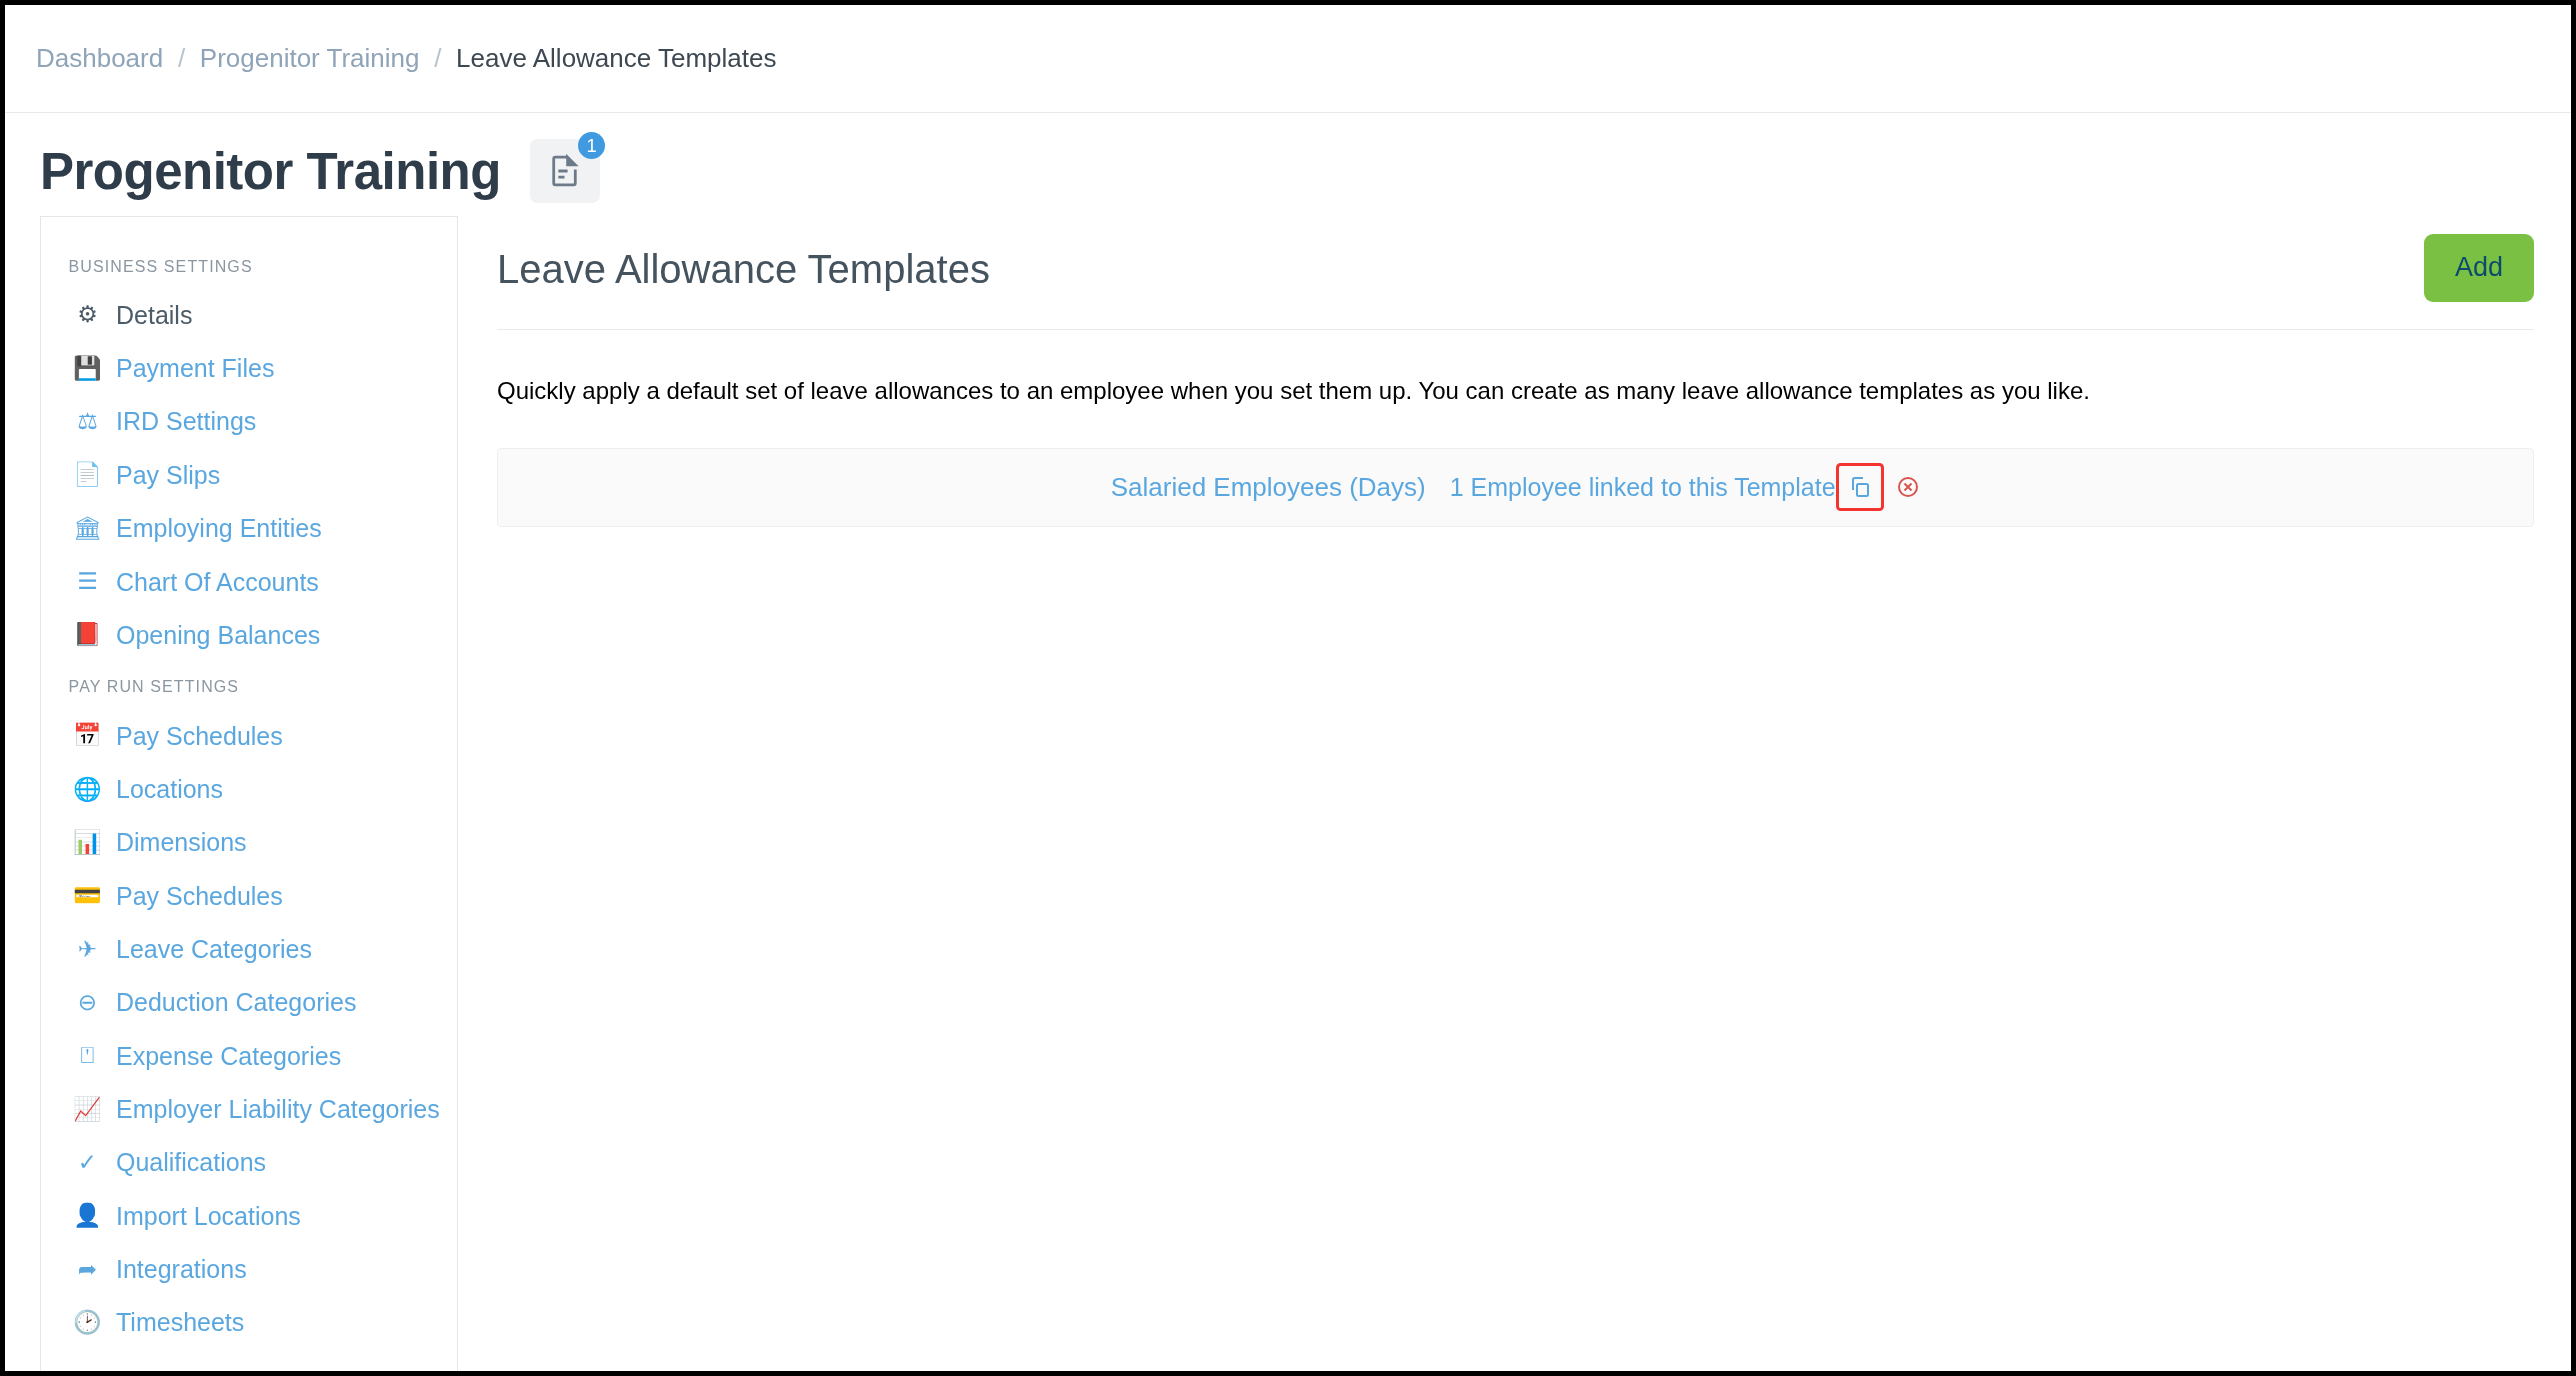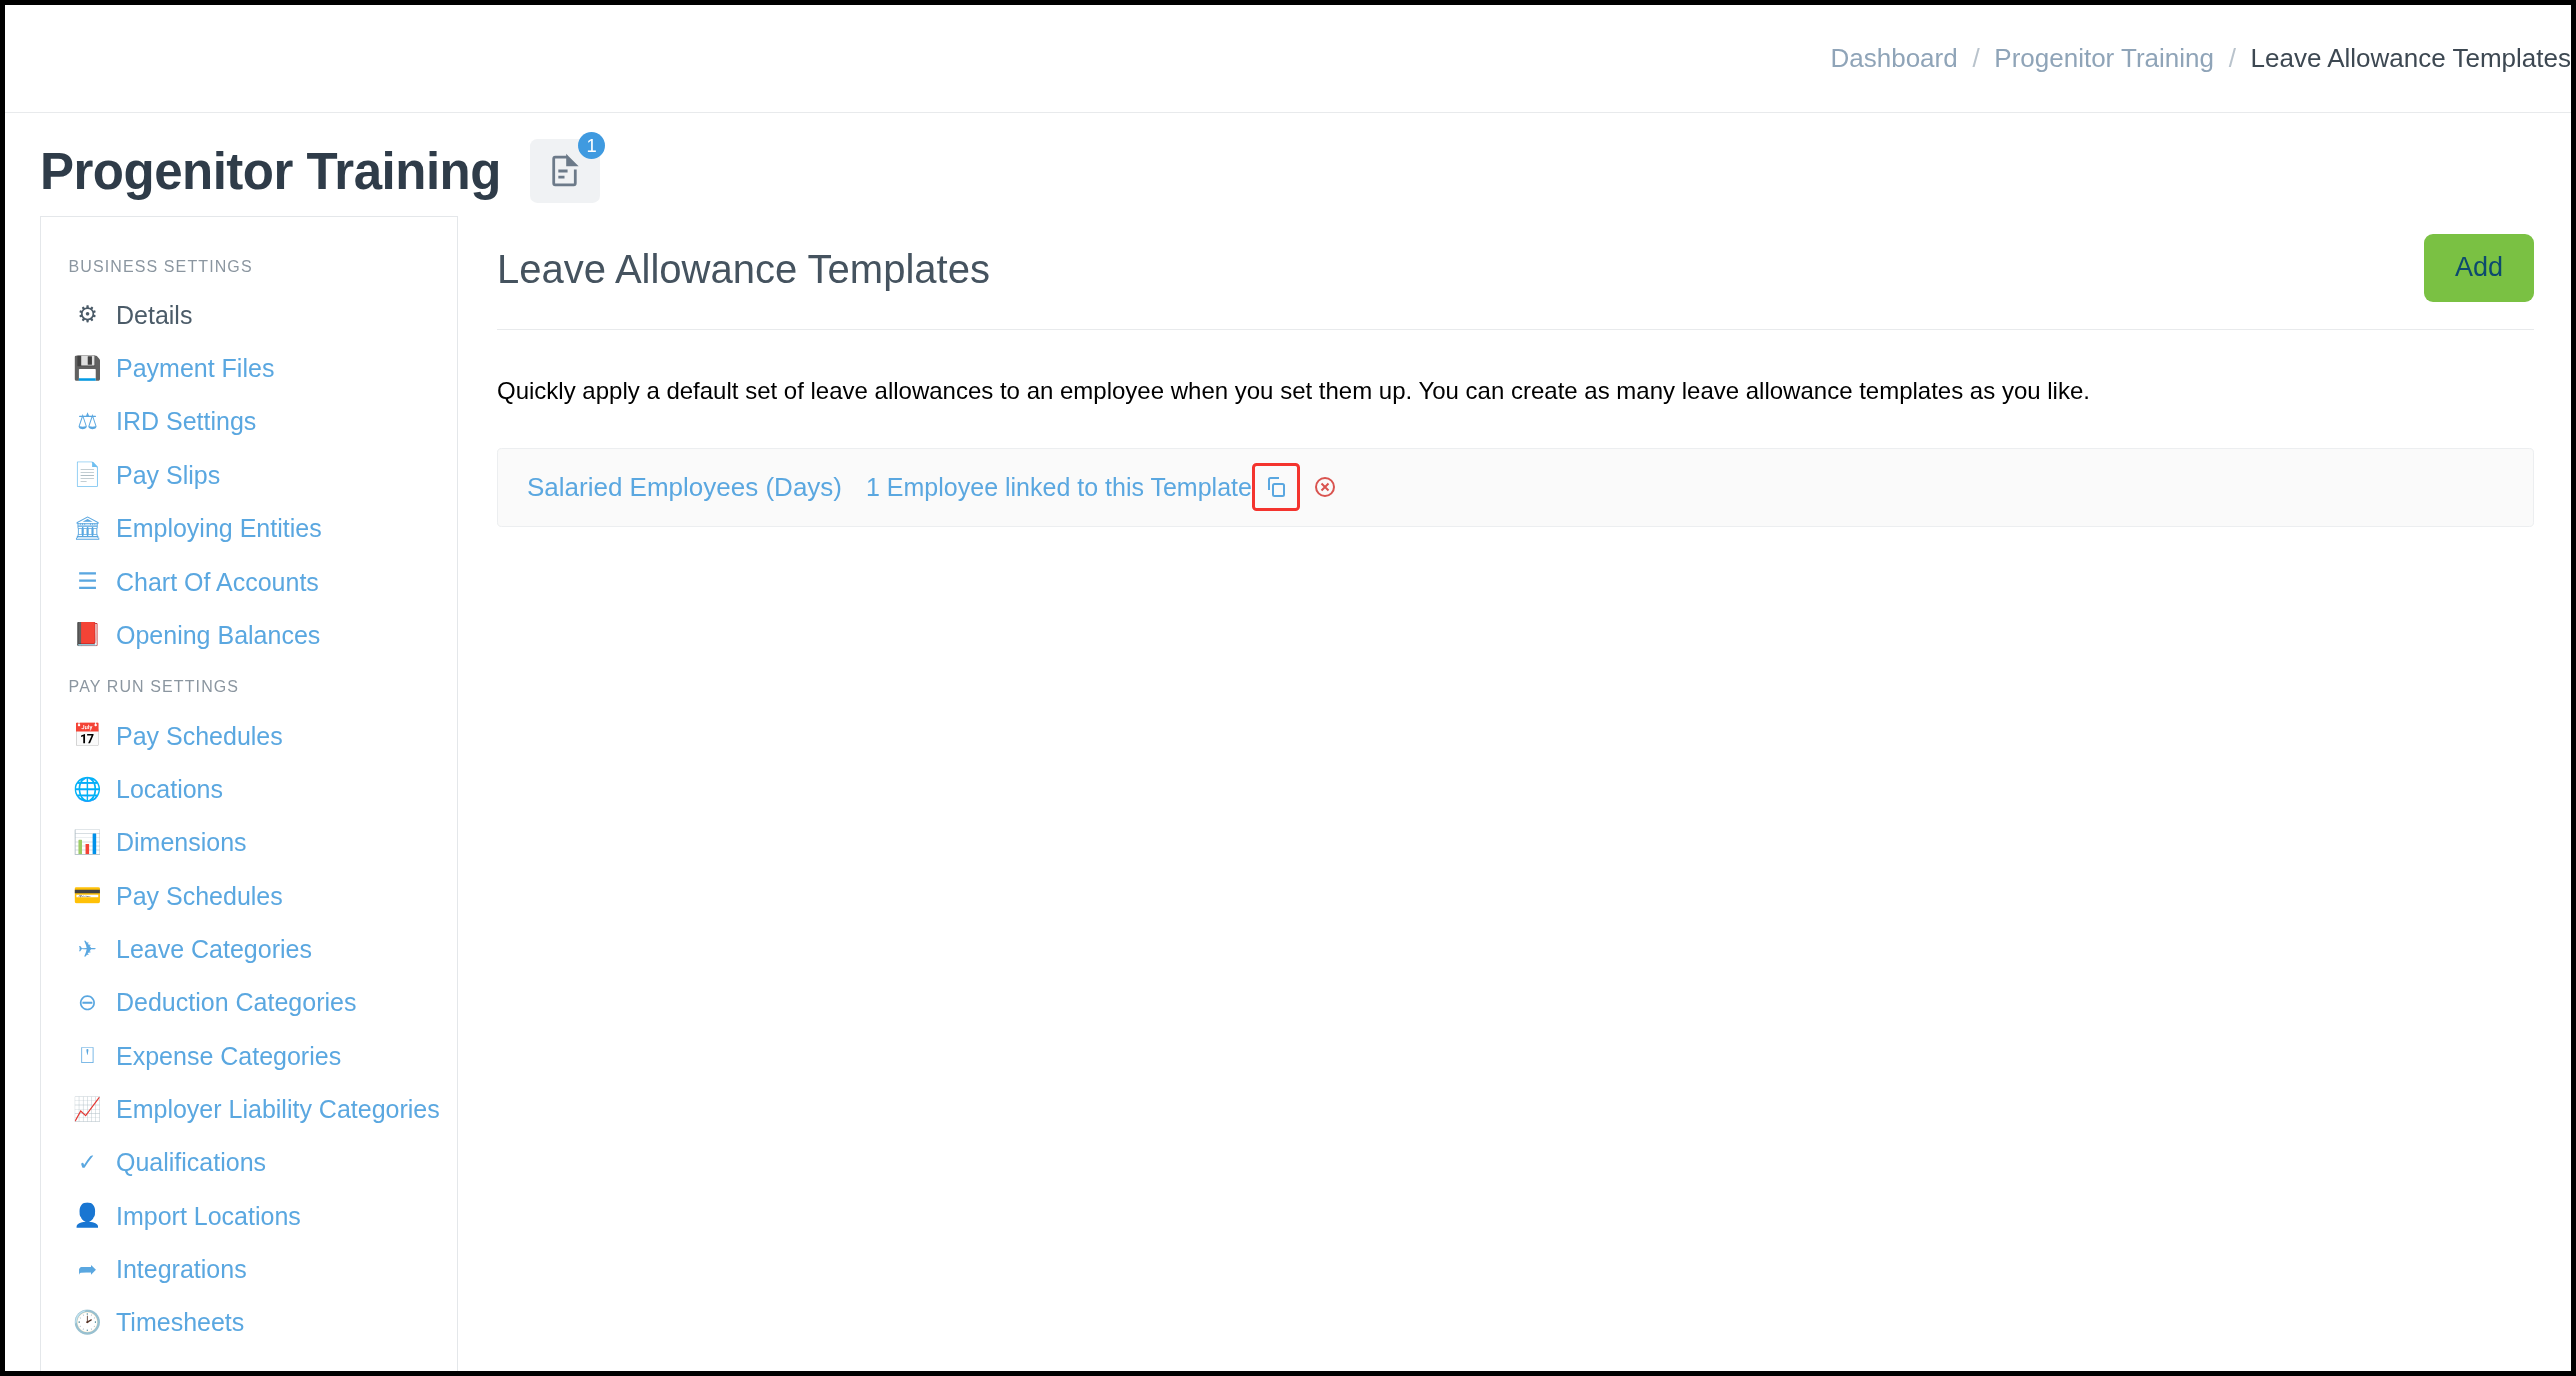--- a/index.html
+++ b/index.html
@@ -25,21 +25,20 @@
     overflow: hidden;
   }
   
   .breadcrumb-bar {
     height: 108px;
     border-bottom: 1.8px solid #e8eaec;
     display: flex;
     align-items: center;
     padding-left: 31px;
     font-size: 26px;
-    justify-content: flex-end;
   }
   .crumb-link {
     color: #8fa4b8;
     text-decoration: none;
     cursor: pointer;
   }
   .crumb-sep {
     color: #b9c3cc;
     margin: 0 14.7px;
   }
@@ -168,21 +167,21 @@
     line-height: 1.4;
   }
   .tpl-row {
     background: #fafafa;
     border: 1.8px solid #eceef0;
     border-radius: 4.6px;
     height: 79px;
     display: flex;
     align-items: center;
     padding: 0 20px 0 29px;
-    justify-content: flex-start;
+    justify-content: center;
   }
   .tpl-left { display: flex; align-items: center; }
   .tpl-name {
     color: #5aa7e0;
     font-size: 26px;
     cursor: pointer;
   }
   .tpl-linked {
     color: #5aa7e0;
     font-size: 25px;

